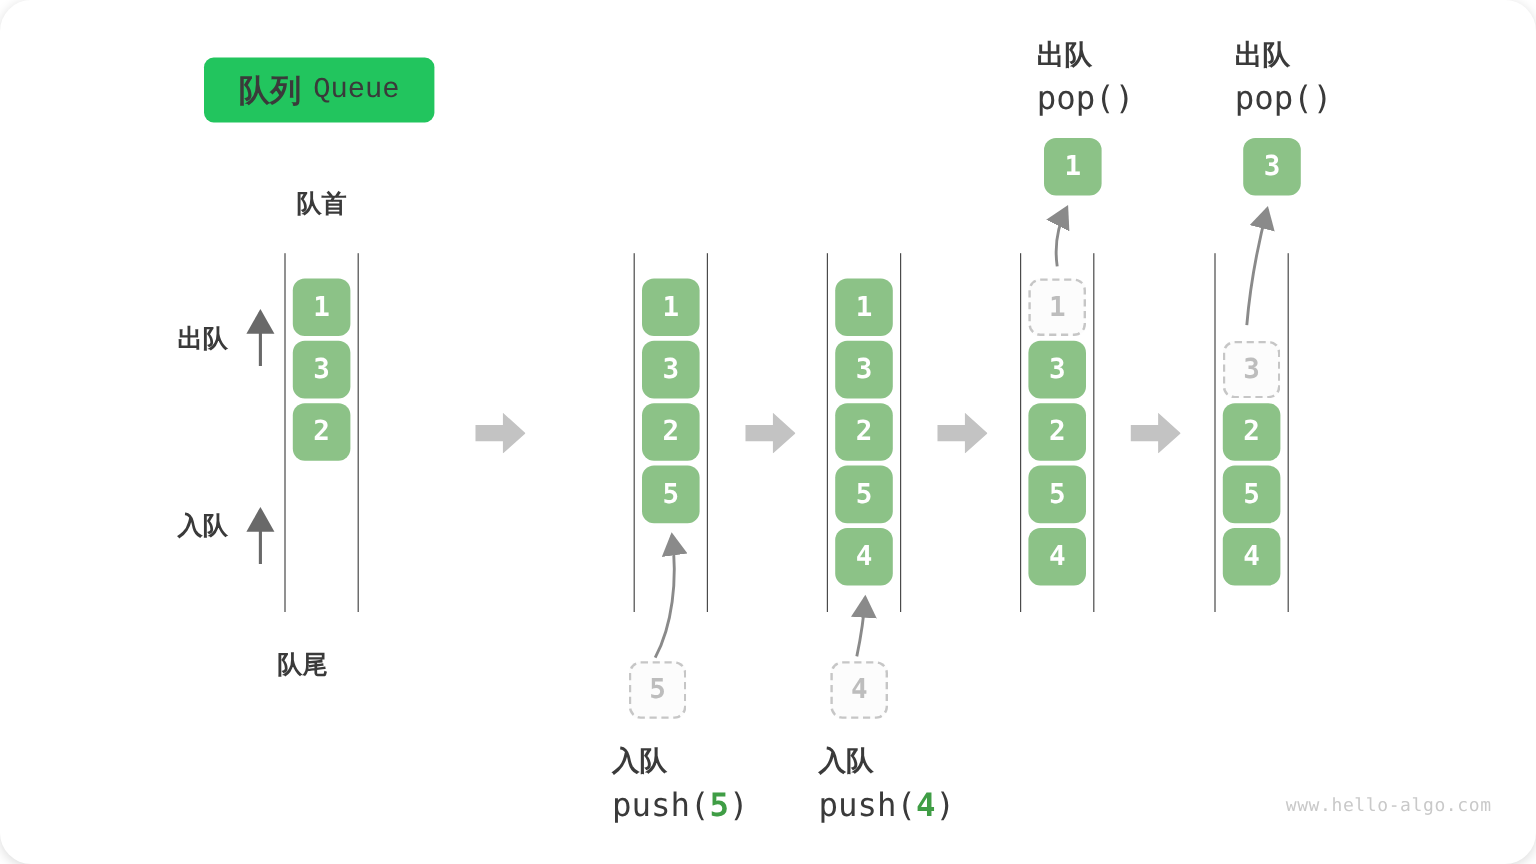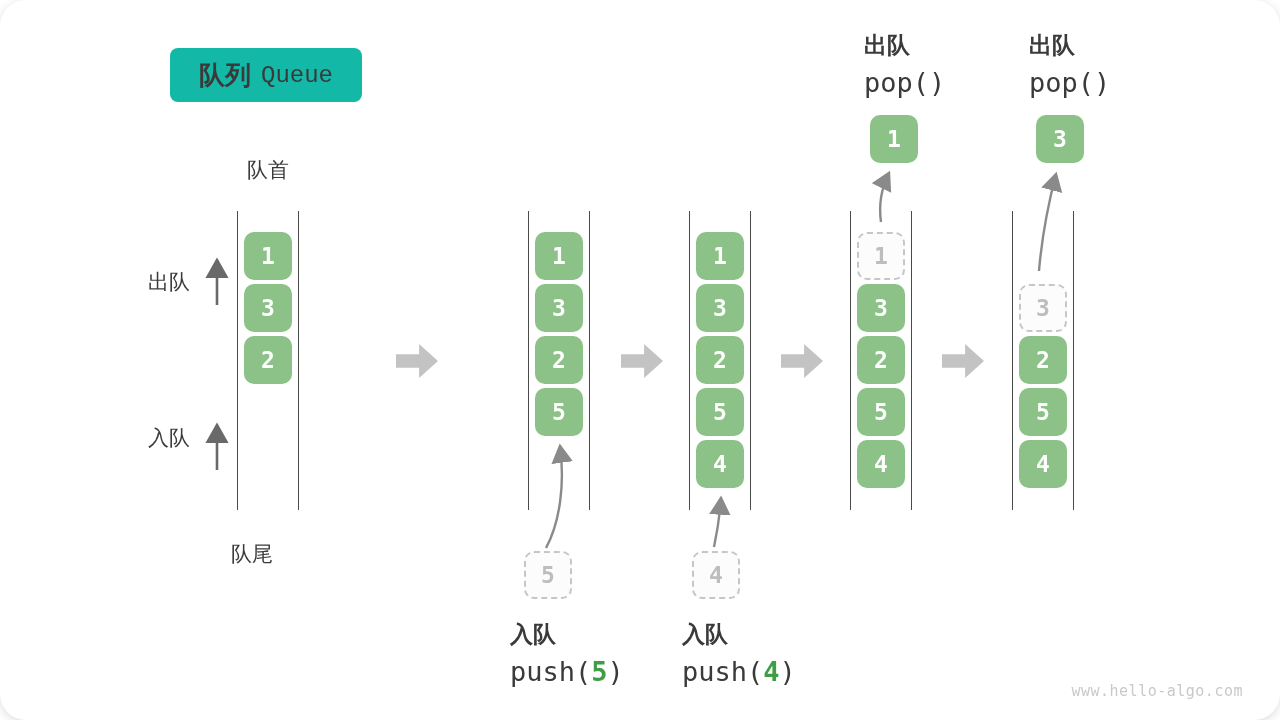--- a/index.html
+++ b/index.html
@@ -15,26 +15,26 @@
   .canvas{
     position:relative;width:1280px;height:720px;background:#ffffff;
     border-radius:26px;box-shadow:0 2px 10px rgba(0,0,0,0.14);
     overflow:hidden;
     font-family:"Liberation Sans","DejaVu Sans",sans-serif;
     color:var(--text);
   }
   .overlay{position:absolute;left:0;top:0;width:1280px;height:720px;pointer-events:none;}
   .title-box{
     position:absolute;left:170px;top:48px;width:192px;height:54px;
-    background:#14b8a6;border-radius:8px;
+    background:#22c55e;border-radius:8px;
     display:flex;align-items:center;justify-content:center;gap:10px;
   }
   .title-zh{font-size:26px;font-weight:700;color:#3a3a3a;}
   .title-en{font-family:Liberation Mono, monospace;font-size:24px;color:#3a3a3a;}
-  .lbl{position:absolute;font-weight:400;font-size:21px;color:#3a3a3a;}
+  .lbl{position:absolute;font-weight:700;font-size:21px;color:#3a3a3a;}
   .lbl.center{width:80px;text-align:center;}
   .lbl.side{width:54px;text-align:right;}
   .walls{
     position:absolute;top:211px;height:299px;width:62px;box-sizing:border-box;
     border-left:1.6px solid var(--wall);border-right:1.6px solid var(--wall);
   }
   .qbox{
     position:absolute;width:48px;height:48px;box-sizing:border-box;border-radius:10px;
     background:var(--box-green);color:#ffffff;
     font-family:"DejaVu Sans Mono","Liberation Mono",monospace;font-weight:700;font-size:23px;
@@ -48,21 +48,21 @@
     clip-path:polygon(0% 30%,55% 30%,55% 0%,100% 50%,55% 100%,55% 70%,0% 70%);
   }
   .op{position:absolute;}
   .op .action{font-weight:700;font-size:23px;color:#3a3a3a;line-height:37px;display:block;}
   .op .code{
     font-family:"DejaVu Sans Mono","Liberation Mono",monospace;
     font-size:27px;color:#3a3a3a;line-height:37px;display:block;white-space:nowrap;
   }
   .op .code .arg{color:var(--code-green);font-weight:700;}
   .watermark{
-    position:absolute;right:37px;top:682px;
+    position:absolute;right:37px;top:662px;
     font-family:"DejaVu Sans Mono","Liberation Mono",monospace;
     font-size:15px;color:#c9c9c9;letter-spacing:0.5px;
   }
 </style>
 </head>
 <body>
 
 <div class="canvas">
 
   <svg class="overlay" viewBox="0 0 1280 720">

